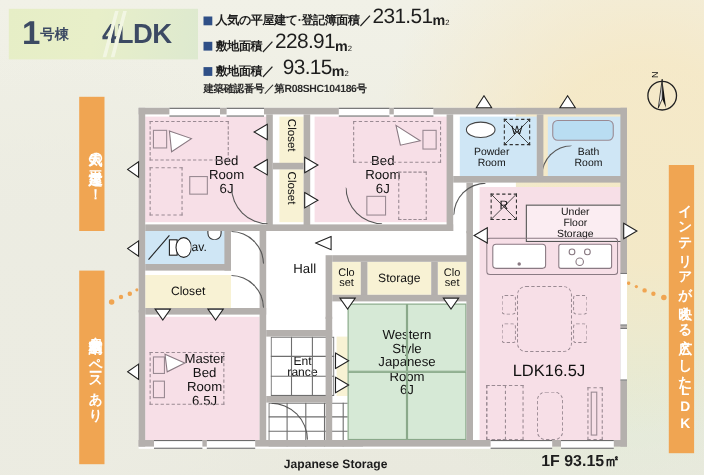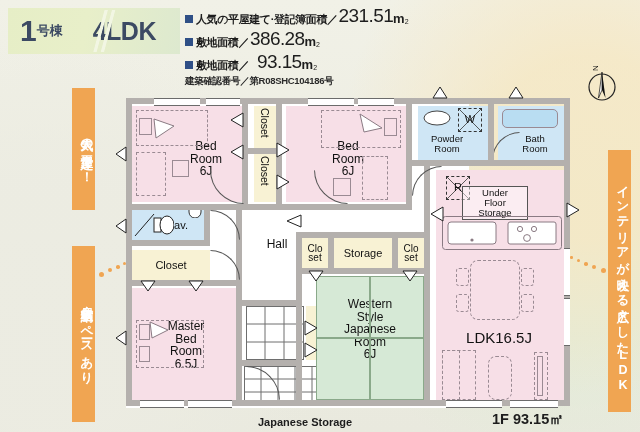--- a/index.html
+++ b/index.html
@@ -91,21 +91,21 @@
     <div class="specrow">
       <span class="sq"></span>
       <span class="slab">人気の平屋建て·登記簿面積／</span>
       <span class="sval">231.51</span>
       <span class="sunit">m</span>
         <span class="sup">2</span>
     </div>
     <div class="specrow">
       <span class="sq"></span>
       <span class="slab">敷地面積／</span>
-      <span class="sval">386.28</span>
+      <span class="sval">228.91</span>
       <span class="sunit">m</span>
         <span class="sup">2</span>
     </div>
     <div class="specrow">
       <span class="sq"></span>
       <span class="slab">敷地面積／</span>
       <span class="sval" style="margin-left:8px">93.15</span>
       <span class="sunit">m</span>
         <span class="sup">2</span>
     </div>
@@ -215,20 +215,22 @@
 Room
 6.5J</div>
     <div class="furn" style="left:10px;top:222px;width:68px;height:48px;"></div>
     <div class="furns" style="left:13px;top:226px;width:11px;height:16px;"></div>
     <div class="furns" style="left:13px;top:248px;width:11px;height:16px;"></div>
     <svg style="position:absolute;left:22px;top:222px;" width="26" height="22">
       <polygon points="2,2 20,10 4,18" fill="#fff" stroke="#8a7a83" stroke-width="1"></polygon>
     </svg>
 
     <div class="room white" style="left:120px;top:208px;width:58px;height:54px;"></div>
+    <div class="lbl lbl-sm" style="left:120px;top:226px;width:58px;font-size:11px;">Ent
+rance</div>
     <svg style="position:absolute;left:120px;top:208px;" width="58" height="54">
       <g stroke="#6e6e6e" stroke-width="1" fill="none">
         <rect x="0.5" y="0.5" width="57" height="53"></rect>
         <line x1="0" y1="18" x2="58" y2="18"></line>
           <line x1="0" y1="36" x2="58" y2="36"></line>
         <line x1="19" y1="0" x2="19" y2="54"></line>
           <line x1="38" y1="0" x2="38" y2="54"></line>
       </g>
     </svg>
     <div class="room cream" style="left:180px;top:208px;width:12px;height:54px;"></div>
@@ -269,21 +271,21 @@
     <div class="tatami" style="left:244px;top:240px;width:54px;height:62px;"></div>
 
     <div class="room pink" style="left:310px;top:72px;width:134px;height:230px;"></div>
     <div style="position:absolute;left:320px;top:78px;width:24px;height:24px;border:1px dashed #333;box-sizing:border-box;">
       <svg width="22" height="22" style="position:absolute;left:0;top:0;">
           <line x1="0" y1="0" x2="22" y2="22" stroke="#333" stroke-width="0.8"></line>
           <line x1="22" y1="0" x2="0" y2="22" stroke="#333" stroke-width="0.8"></line>
         </svg>
     </div>
     <div class="lbl lbl-sm" style="left:322px;top:84px;width:20px;font-size:11px;">R</div>
-    <div class="lbl lbl-sm" style="left:336px;top:88px;width:64px;border:1px solid #555;background:rgba(255,255,255,.45);padding:1px 0;text-align:center;">Under
+    <div class="lbl lbl-sm" style="left:352px;top:88px;width:64px;border:1px solid #555;background:rgba(255,255,255,.45);padding:1px 12px;text-align:center;">Under
 Floor
 Storage</div>
 
     <svg style="position:absolute;left:316px;top:118px;" width="120" height="34">
       <rect x="0.5" y="0.5" width="119" height="33" rx="3" fill="none" stroke="#8a7a83" stroke-width="1"></rect>
       <rect x="6" y="6" width="48" height="22" rx="3" fill="#fff" stroke="#8a7a83" stroke-width="1"></rect>
       <circle cx="30" cy="24" r="1.6" fill="#8a7a83"></circle>
       <rect x="66" y="6" width="48" height="22" rx="2" fill="#fff" stroke="#8a7a83" stroke-width="1"></rect>
       <circle cx="78" cy="13" r="2.6" fill="none" stroke="#8a7a83" stroke-width="1"></circle>
       <circle cx="92" cy="13" r="2.6" fill="none" stroke="#8a7a83" stroke-width="1"></circle>

